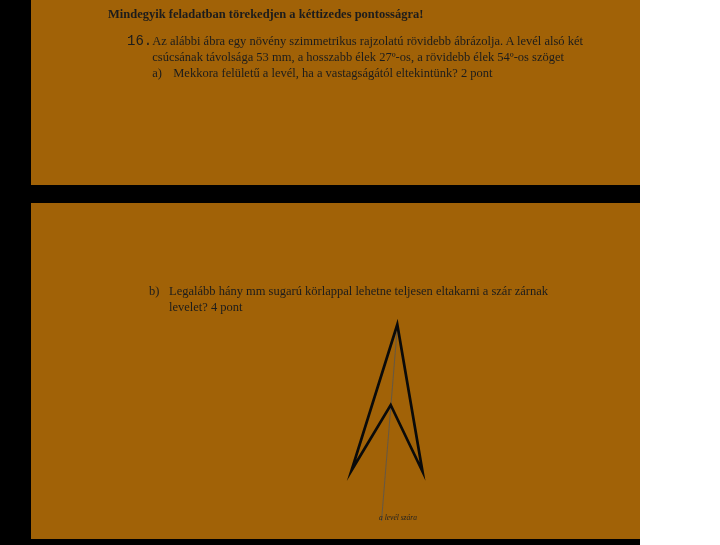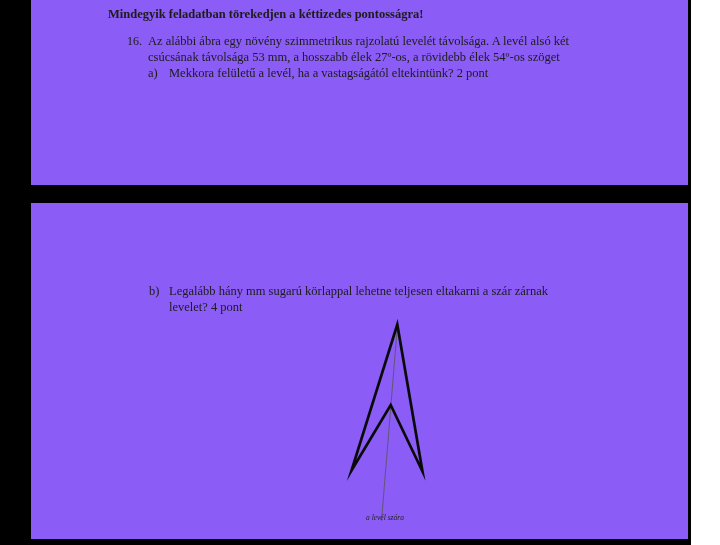--- a/index.html
+++ b/index.html
@@ -1,20 +1,20 @@
 <!DOCTYPE html>
 <html><head>
 <meta charset="utf-8">
 <style>
   html, body { margin: 0; padding: 0; }
   .page {
     position: relative;
-    width: 691px;
+    width: 640px;
     height: 545px;
-    background: #8b5cf6;
+    background: #a16207;
     overflow: hidden;
     font-family: "Liberation Serif", "DejaVu Serif", serif;
     color: #1c1c1c;
   }
   .bar { position: absolute; background: #000000; }
   .bar-left   { left: 0;     top: 0;     width: 31px;  height: 545px; }
   .bar-right  { left: 688px; top: 0;     width: 32px;  height: 545px; }
   .bar-middle { left: 0;     top: 185px; width: 720px; height: 18px; }
   .bar-bottom { left: 0;     top: 539px; width: 720px; height: 6px; }
 
@@ -25,39 +25,40 @@
     font-size: 12.5px;
     line-height: 16px;
     white-space: nowrap;
   }
   .problem16 {
     position: absolute;
     left: 127px; top: 33px;
     display: flex;
     align-items: flex-start;
   }
-  .pnum { flex: 0 0 21px; font-size: 12px; line-height: 16px; }
+  .pnum { flex: 0 0 21px; font-size: 14px; line-height: 16px; font-family: Liberation Mono, monospace; }
   .pline { font-size: 12.5px; line-height: 16px; white-space: nowrap; }
   .subitem { display: flex; }
   .sublabel { flex: 0 0 21px; font-size: 12.5px; line-height: 16px; }
 
   .itemb {
     position: absolute;
     left: 149px; top: 283px;
     display: flex;
     align-items: flex-start;
   }
   .itemb .sublabel { flex: 0 0 20px; }
 
   .leaf-svg { position: absolute; left: 340px; top: 318px; }
 
   .caption {
     position: absolute;
     left: 366px; top: 512px;
     width: 64px;
+    text-align: center;
     font-style: italic;
     font-size: 7.5px;
     line-height: 11px;
     color: #232323;
     white-space: nowrap;
   }
 </style>
 </head>
 <body>
 
@@ -66,21 +67,21 @@
   <div class="bar bar-left"></div>
   <div class="bar bar-right"></div>
   <div class="bar bar-middle"></div>
   <div class="bar bar-bottom"></div>
 
   <div class="heading">Mindegyik feladatban törekedjen a kéttizedes pontosságra!</div>
 
   <div class="problem16">
     <div class="pnum">16.</div>
     <div class="pbody">
-      <div class="pline">Az alábbi ábra egy növény szimmetrikus rajzolatú levelét távolsága. A levél alsó két</div>
+      <div class="pline">Az alábbi ábra egy növény szimmetrikus rajzolatú rövidebb ábrázolja. A levél alsó két</div>
       <div class="pline">csúcsának távolsága 53 mm, a hosszabb élek 27º-os, a rövidebb élek 54º-os szöget</div>
       <div class="subitem">
         <span class="sublabel">a)</span>
         <span class="pline">Mekkora felületű a levél, ha a vastagságától eltekintünk? 2 pont</span>
       </div>
     </div>
   </div>
 
   <div class="itemb">
     <div class="sublabel">b)</div>

